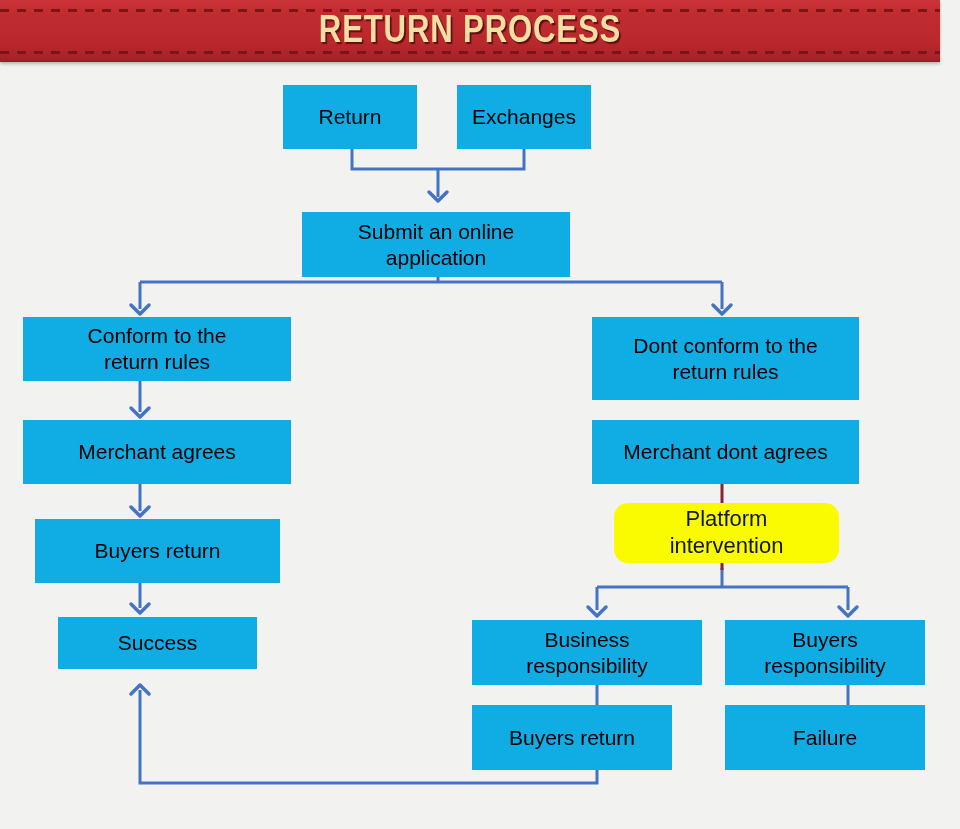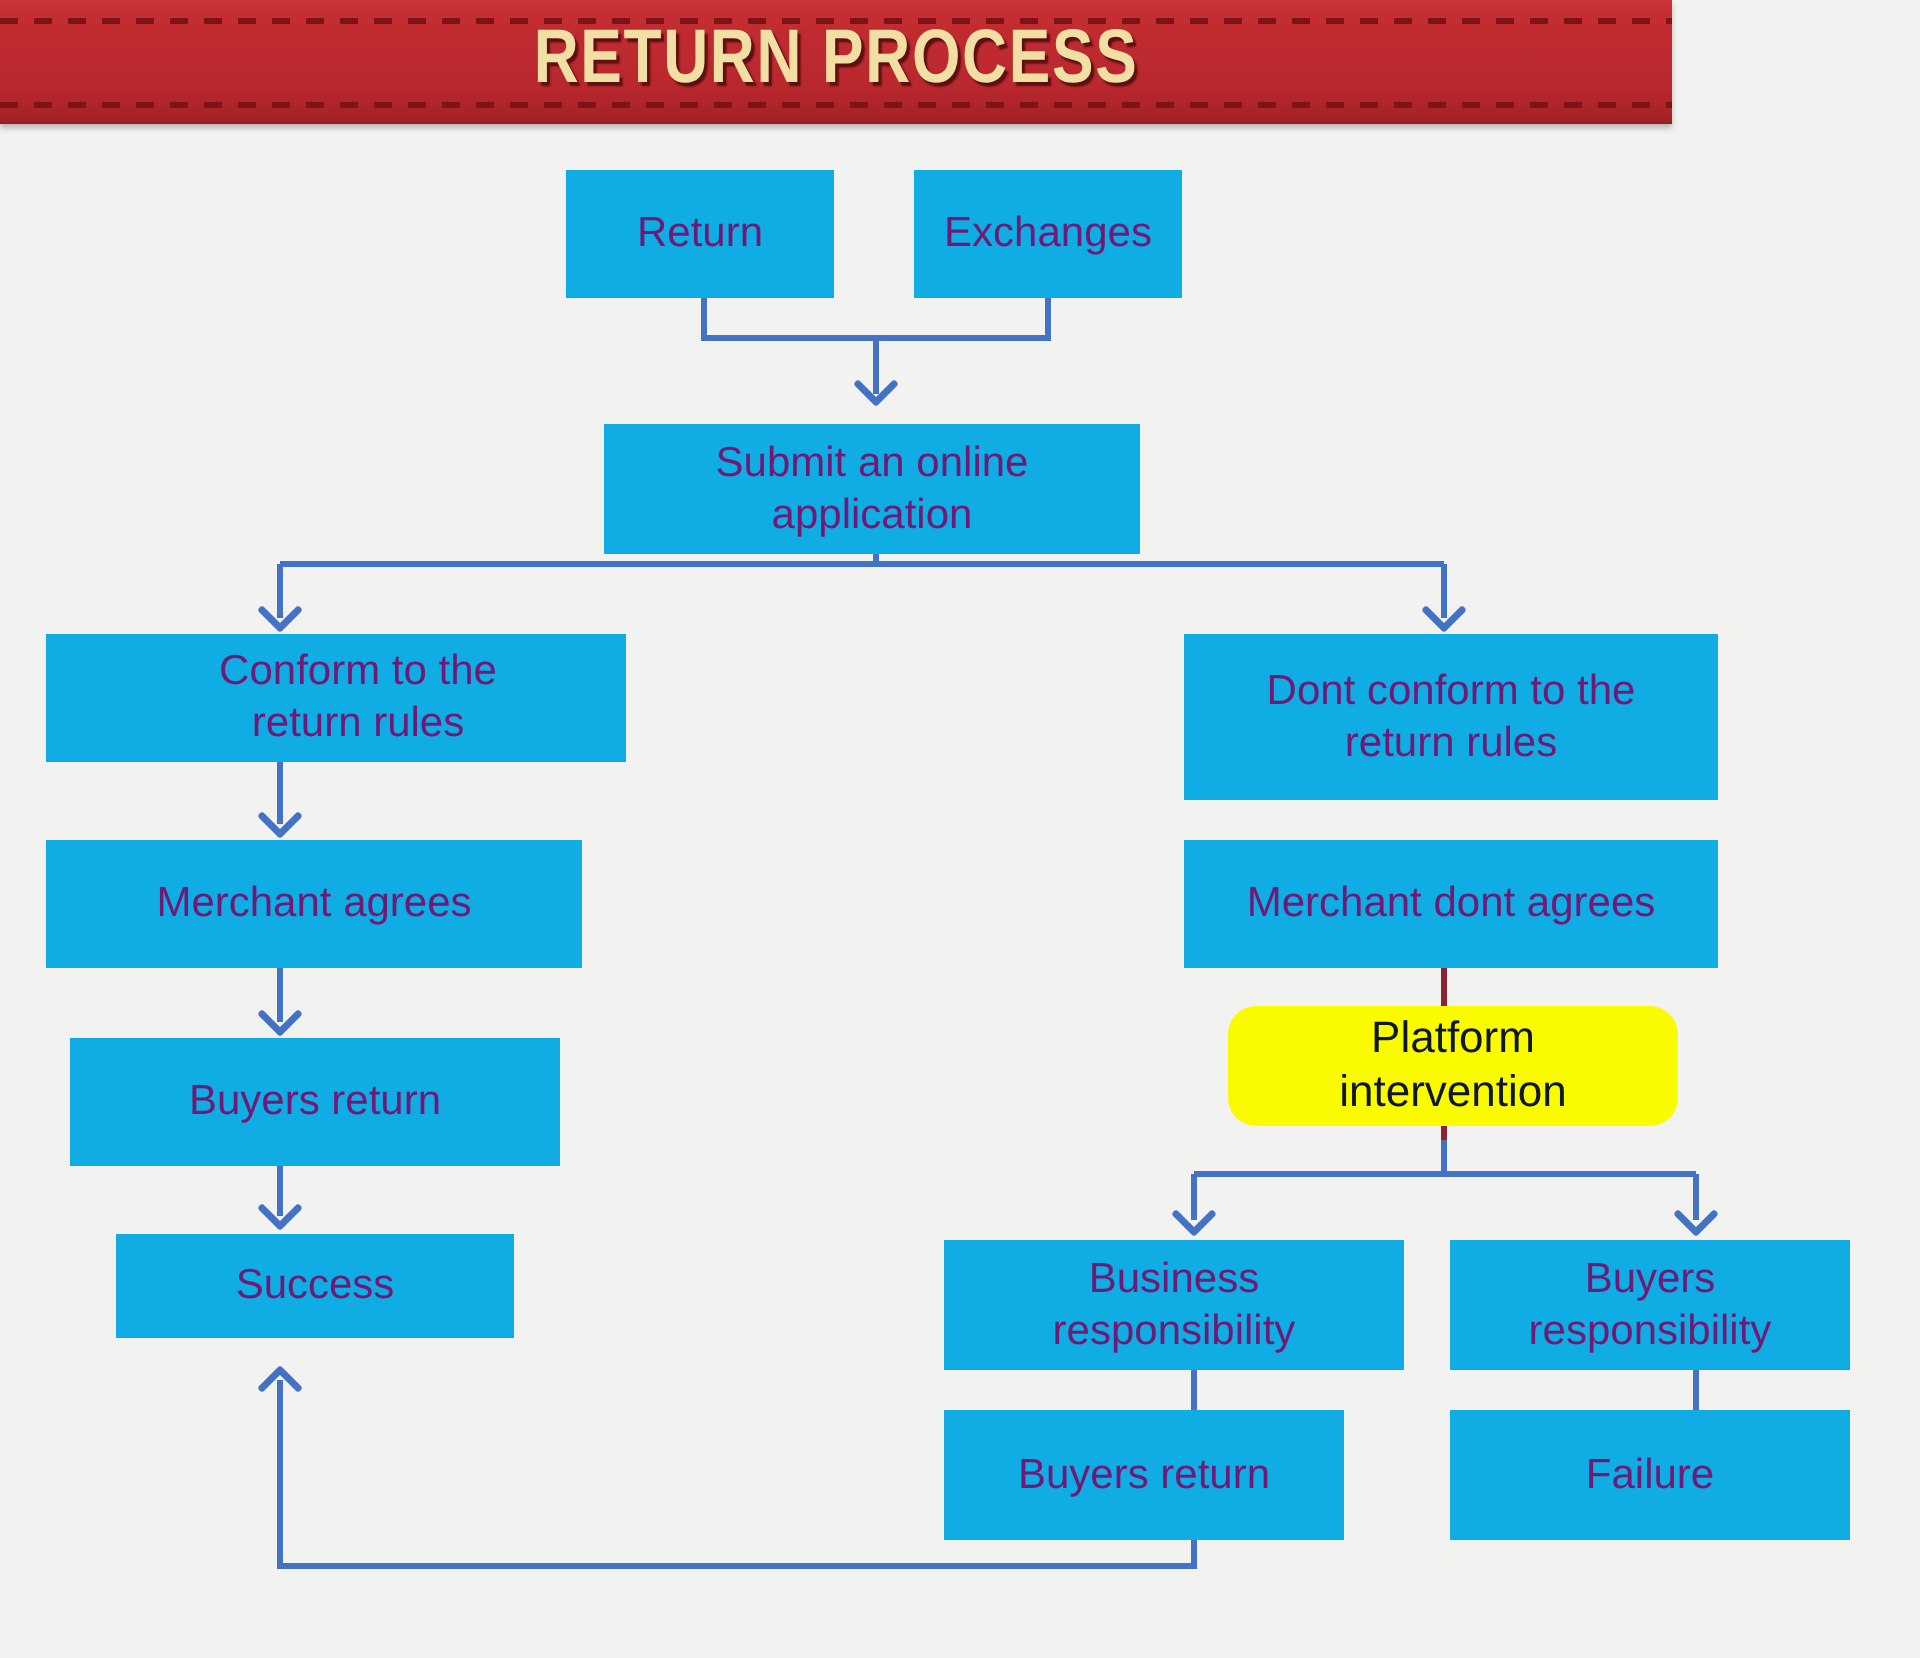--- a/index.html
+++ b/index.html
@@ -3,21 +3,21 @@
 <meta charset="utf-8">
 <style>
   html,body { margin:0; padding:0; }
   .canvas {
     position:relative; width:960px; height:829px;
     background:#F2F2F1; overflow:hidden;
     font-family:"Liberation Sans", sans-serif;
   }
   
   .banner {
-    position:absolute; left:0; top:0; width:836px; height:62px;
+    position:absolute; left:0; top:0; width:940px; height:62px;
     background:linear-gradient(180deg,#CA3338 0%, #C02B30 25%, #B9282D 70%, #A32227 97%, #8E1E22 100%);
     box-shadow:0 2px 3px rgba(0,0,0,0.25);
   }
   .stitch {
     position:absolute; left:0; right:0; height:3px;
     background:repeating-linear-gradient(90deg,#7E1418 0 9px, rgba(0,0,0,0) 9px 17px);
   }
   .stitch.top { top:9px; }
   .stitch.bottom { bottom:8px; }
   .banner-title {
@@ -27,21 +27,21 @@
     text-shadow:2px 2px 1px rgba(84,12,14,0.9);
     transform:scaleX(0.82);
   }
   
   .wires { position:absolute; left:0; top:0; width:960px; height:829px; }
   .wires path, .wires polyline { fill:none; stroke:#4472C4; stroke-width:3; }
   .wires .arrowhead { stroke-width:3.5; stroke-linecap:round; stroke-linejoin:round; }
   .wires .darkred { stroke:#8B2434; }
   
   .node {
-    position:absolute; background:#10ACE4; color:#701a75;
+    position:absolute; background:#10ACE4; color:#000000;
     display:flex; align-items:center; justify-content:center;
     text-align:center; font-size:21px; line-height:1.22;
     white-space:pre-line;
   }
   .node.highlight {
     background:#FBFB00; color:#0f172a; border-radius:14px;
     font-size:22px;
   }
 </style>
 </head>
@@ -86,21 +86,21 @@
     <path d="M848,685 V705"></path>
 
     <path d="M597,770 V783 H140 V690"></path>
     <polyline class="arrowhead" points="131,694 140,685 149,694"></polyline>
   </svg>
 
   <div class="node" style="left:283px; top:85px; width:134px; height:64px;">Return</div>
   <div class="node" style="left:457px; top:85px; width:134px; height:64px;">Exchanges</div>
   <div class="node" style="left:302px; top:202px; width:268px; height:65px;margin-top:10px;">Submit an online
 application</div>
-  <div class="node" style="left:23px; top:317px; width:268px; height:64px;padding-left:22px;">Conform to the
+  <div class="node" style="left:23px; top:317px; width:268px; height:64px;">Conform to the
 return rules</div>
   <div class="node" style="left:592px; top:317px; width:267px; height:83px;">Dont conform to the
 return rules</div>
   <div class="node" style="left:23px; top:420px; width:268px; height:64px;">Merchant agrees</div>
   <div class="node" style="left:592px; top:420px; width:267px; height:64px;">Merchant dont agrees</div>
   <div class="node highlight" style="left:614px; top:503px; width:225px; height:60px;">Platform
 intervention</div>
   <div class="node" style="left:35px; top:519px; width:245px; height:64px;">Buyers return</div>
   <div class="node" style="left:58px; top:617px; width:199px; height:52px;">Success</div>
   <div class="node" style="left:472px; top:620px; width:230px; height:65px;">Business

